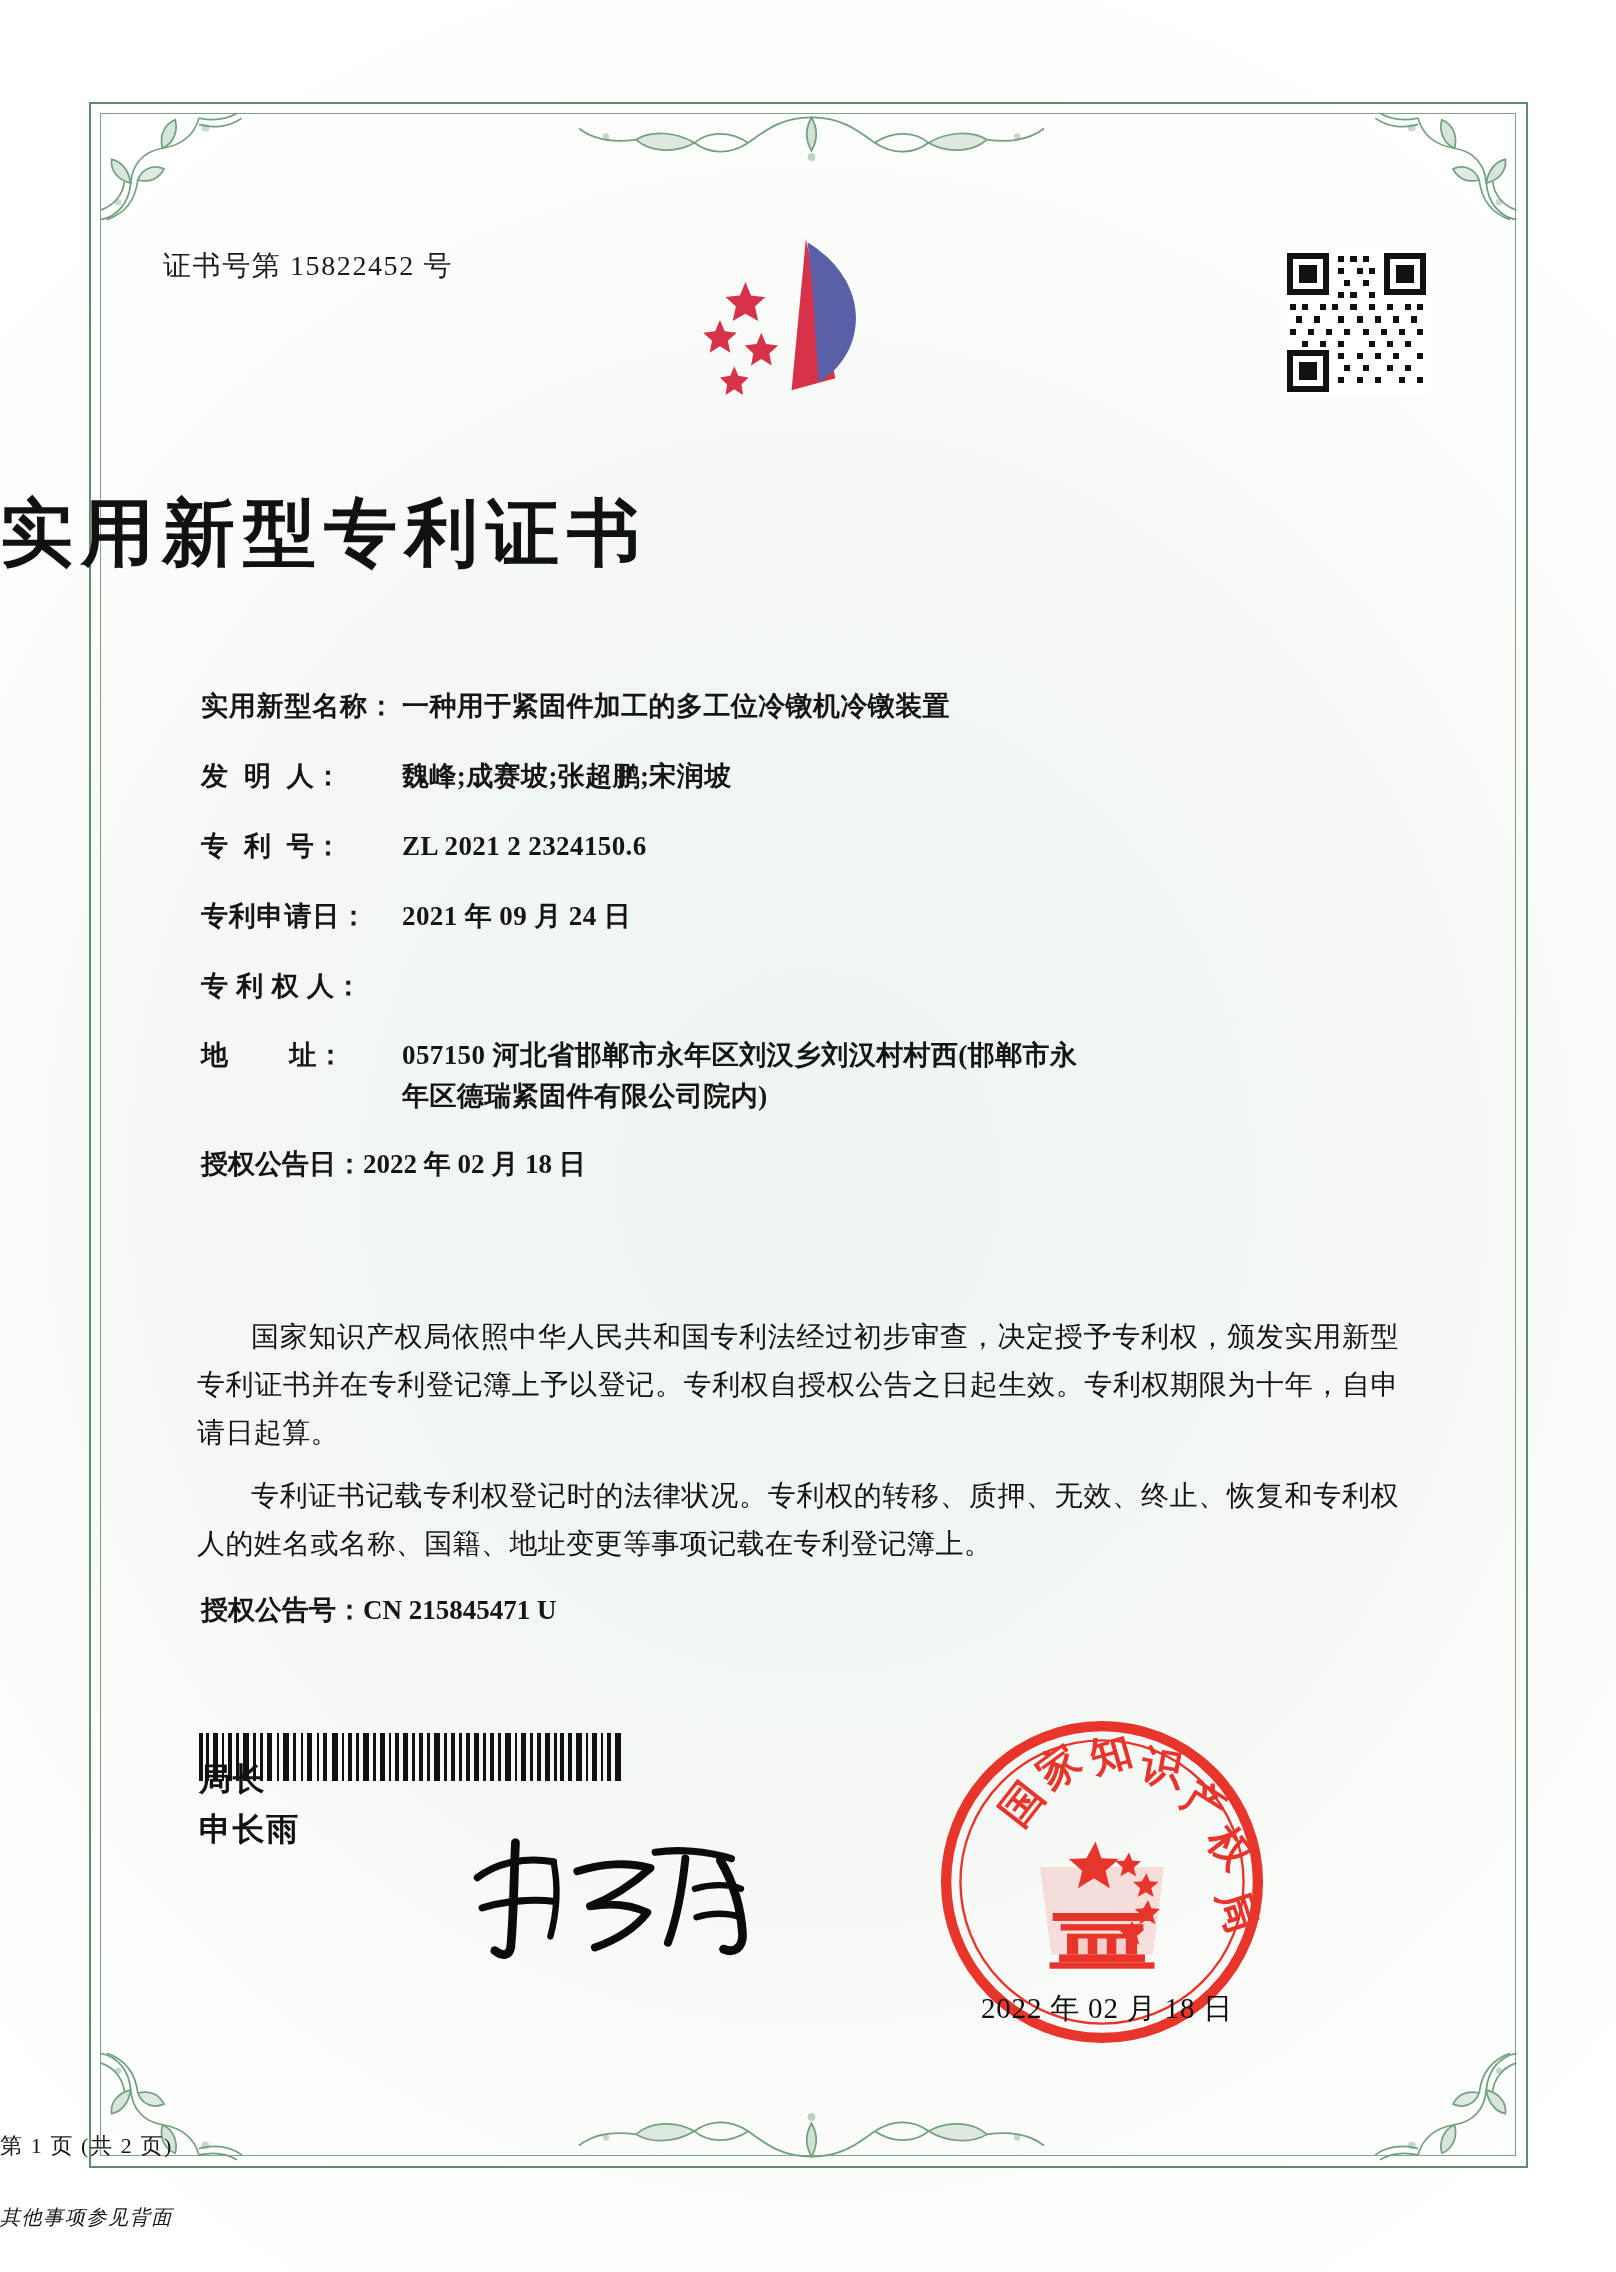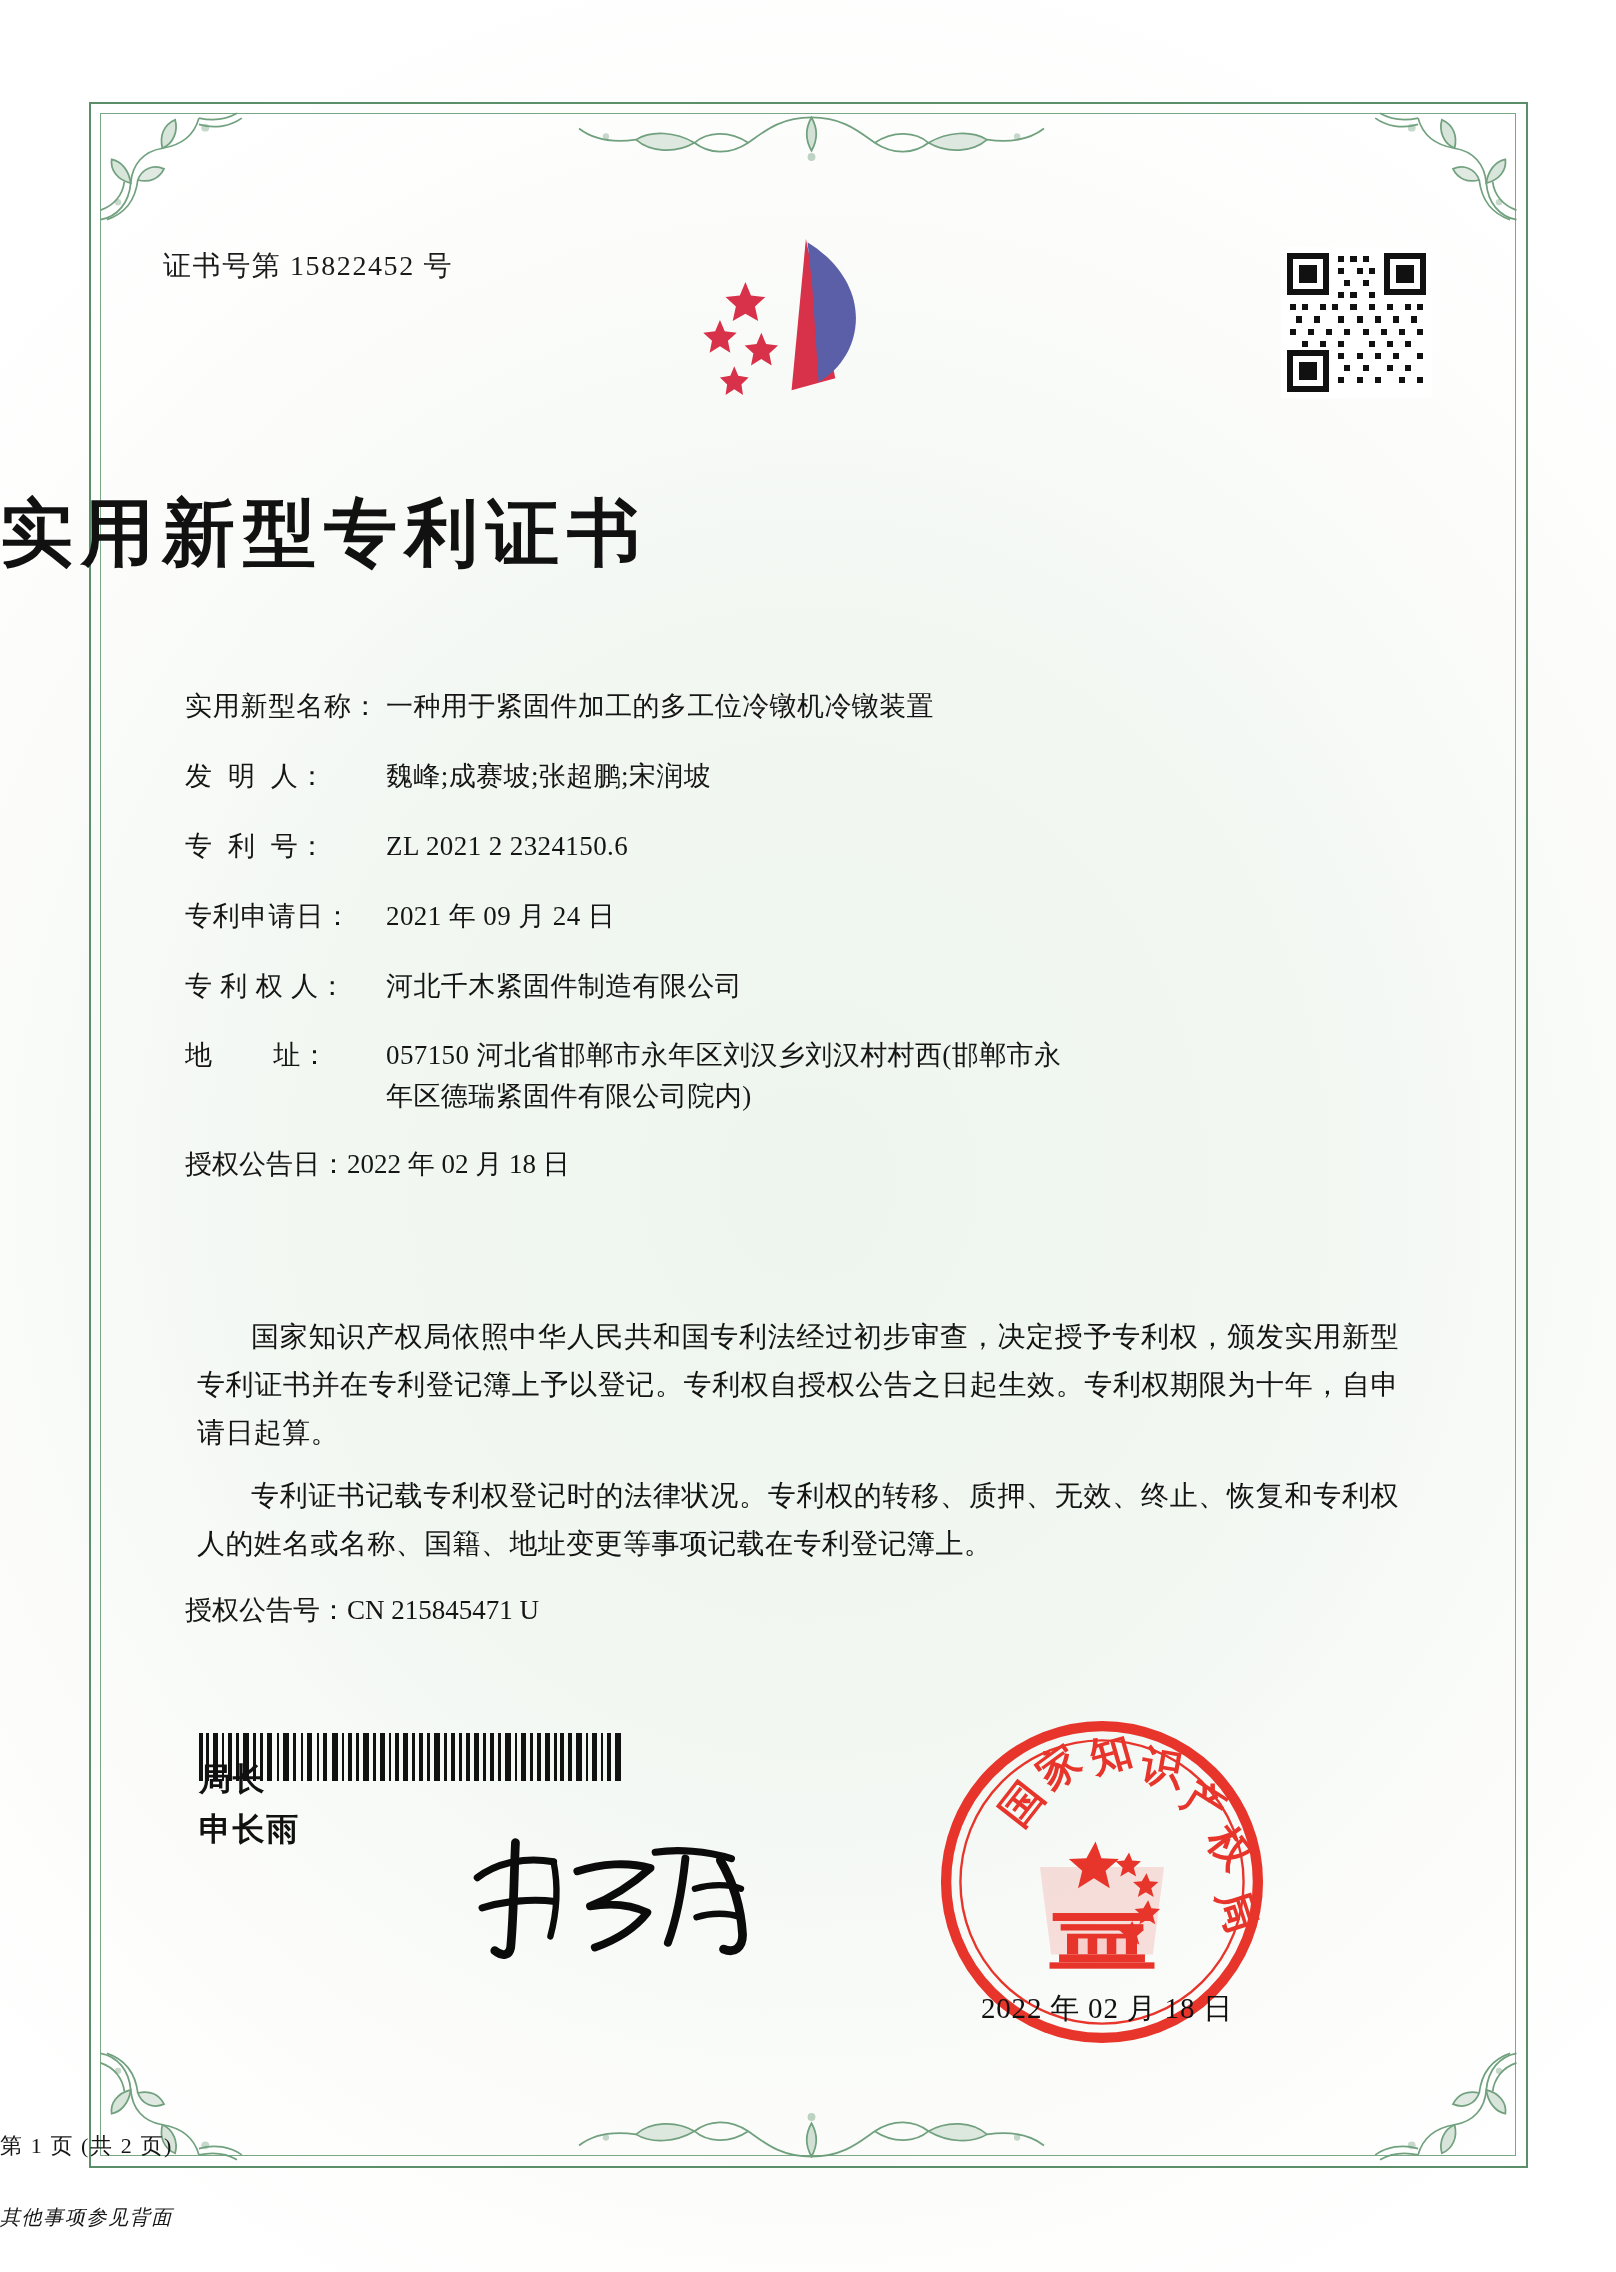--- a/index.html
+++ b/index.html
@@ -118,25 +118,26 @@
     font-family: "Liberation Serif", serif;
     font-size: 73px;
     font-weight: 700;
     letter-spacing: 8px;
     color: #111;
   }
 
   
   .fields {
     position: absolute;
-    left: 185px;
+    left: 201px;
     top: 686px;
     width: 1194px;
     font-size: 27px;
     color: #151515;
+    font-weight: bold;
   }
   .field-row {
     display: flex;
     align-items: flex-start;
     margin-bottom: 29.4px;
     line-height: 1.5;
   }
   .field-label {
     width: 201px;
     flex: 0 0 201px;
@@ -455,23 +456,20 @@
       </div>
     </div>
     <div class="field-row">
       <div class="field-label">专利申请日：</div>
       <div class="field-value">
         <span>2021 年 09 月 24 日</span>
       </div>
     </div>
     <div class="field-row">
       <div class="field-label">专 利 权 人：</div>
-      <div class="field-value">
-        <span>河北千木紧固件制造有限公司</span>
-      </div>
     </div>
     <div class="field-row">
       <div class="field-label">地        址：</div>
       <div class="field-value">
         <span>057150 河北省邯郸市永年区刘汉乡刘汉村村西(邯郸市永</span>
         <span class="cont">年区德瑞紧固件有限公司院内)</span>
       </div>
     </div>
 
     <div class="dual-row">

